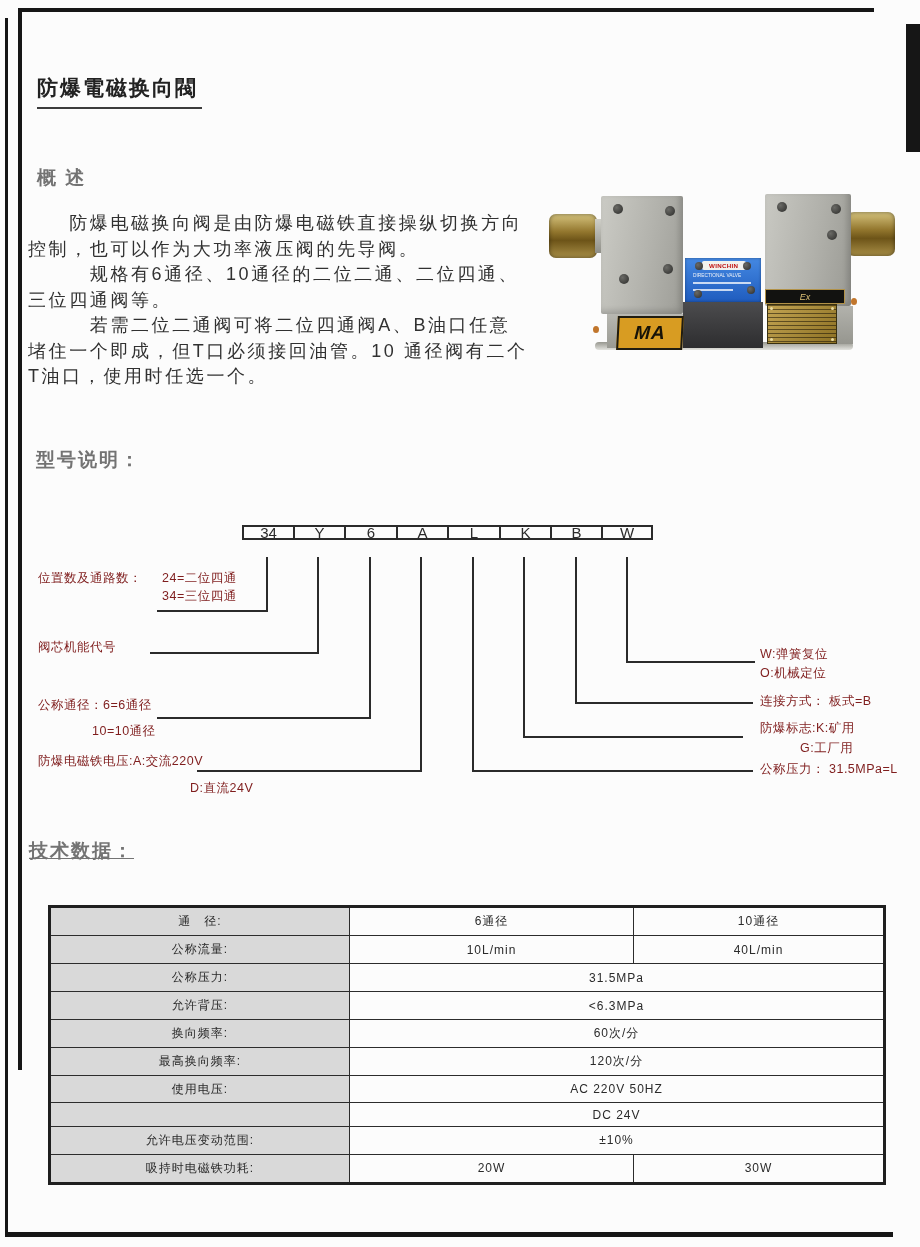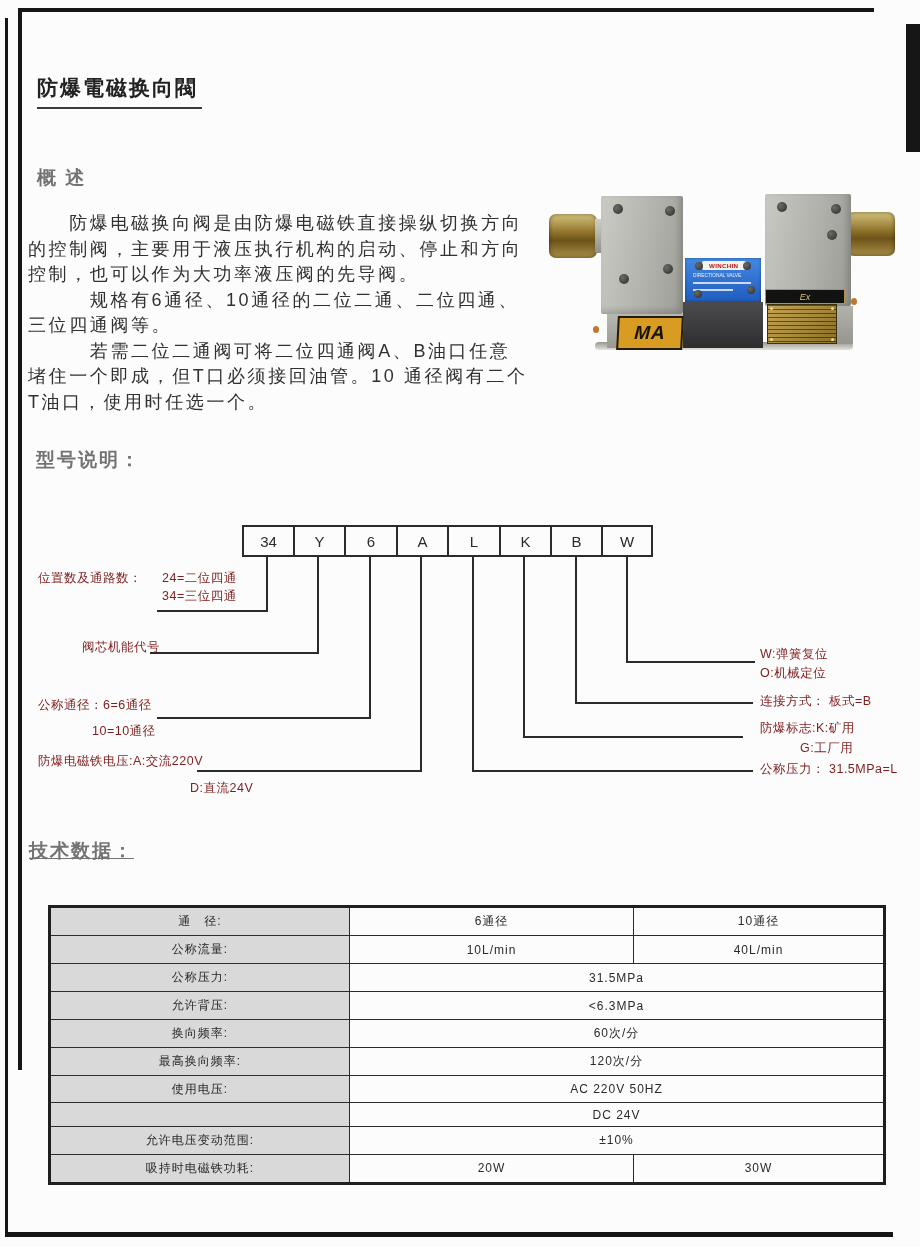--- a/index.html
+++ b/index.html
@@ -67,21 +67,21 @@
   .ex-strip span{font-size:9px;font-style:italic;color:#dcc176;}
   .nameplate{left:222px;top:136px;width:68px;height:38px;border:1px solid #39300f;
              background:
                repeating-linear-gradient(180deg,rgba(25,18,4,.55) 0 1px,rgba(0,0,0,0) 1px 4px),
                linear-gradient(135deg,#c3a452,#8d7124);}
   .rivet{width:3px;height:3px;border-radius:50%;background:#e8d9a0;position:absolute;}
   .rust{width:6px;height:7px;border-radius:50%;background:#c1762c;}
 
   
   .diagram{position:absolute;left:0;top:0;width:920px;height:830px;}
-  .code-box{position:absolute;top:525px;height:32px;border:2px solid #2b2b2b;box-sizing:border-box;
+  .code-box{position:absolute;top:525px;height:15px;border:2px solid #2b2b2b;box-sizing:border-box;
             display:flex;align-items:center;justify-content:center;font-size:15px;color:#2b2b2b;
             background:transparent;border-right:none;}
   .code-box.last{border-right:2px solid #2b2b2b;}
   .lv,.lh{position:absolute;background:#2b2b2b;}
   .lv{width:2px;} .lh{height:2px;}
   .dlabel{position:absolute;font-size:12.5px;color:#7f1d1d;letter-spacing:.5px;white-space:nowrap;}
 
   
   .tech-table{position:absolute;left:48px;top:905px;width:835px;height:280px;
               border-collapse:collapse;table-layout:fixed;border:3px solid #1f1f1f;}
@@ -98,21 +98,20 @@
   <div class="frame frame-top"></div>
   <div class="frame frame-left-outer"></div>
   <div class="frame frame-left-inner"></div>
   <div class="frame frame-right-bar"></div>
   <div class="frame frame-bottom"></div>
 
   <div class="title">防爆電磁换向閥</div>
   <div class="h2 h-overview">概 述</div>
   <div class="overview-text">
       <div class="ov-line">　　防爆电磁换向阀是由防爆电磁铁直接操纵切换方向</div>
-      <div class="ov-line">的控制阀，主要用于液压执行机构的启动、停止和方向</div>
       <div class="ov-line">控制，也可以作为大功率液压阀的先导阀。</div>
       <div class="ov-line">　　　规格有6通径、10通径的二位二通、二位四通、</div>
       <div class="ov-line">三位四通阀等。</div>
       <div class="ov-line">　　　若需二位二通阀可将二位四通阀A、B油口任意</div>
       <div class="ov-line">堵住一个即成，但T口必须接回油管。10 通径阀有二个</div>
       <div class="ov-line">T油口，使用时任选一个。</div>
     </div>
 
   <div class="photo">
     <div class="p shadow-bar"></div>
@@ -185,21 +184,21 @@
     <div class="lv" style="left:523px;top:557px;height:179px;"></div>
     <div class="lh" style="left:523px;top:736px;width:220px;"></div>
     <div class="lv" style="left:575px;top:557px;height:145px;"></div>
     <div class="lh" style="left:575px;top:702px;width:178px;"></div>
     <div class="lv" style="left:626px;top:557px;height:104px;"></div>
     <div class="lh" style="left:626px;top:661px;width:129px;"></div>
 
     <div class="dlabel" style="left:38px;top:570px;">位置数及通路数：</div>
     <div class="dlabel" style="left:162px;top:570px;">24=二位四通</div>
     <div class="dlabel" style="left:162px;top:588px;">34=三位四通</div>
-    <div class="dlabel" style="left:38px;top:639px;margin-left:44px;">阀芯机能代号</div>
+    <div class="dlabel" style="left:38px;top:639px;">阀芯机能代号</div>
     <div class="dlabel" style="left:38px;top:697px;">公称通径：6=6通径</div>
     <div class="dlabel" style="left:92px;top:723px;">10=10通径</div>
     <div class="dlabel" style="left:38px;top:753px;">防爆电磁铁电压:A:交流220V</div>
     <div class="dlabel" style="left:190px;top:780px;">D:直流24V</div>
 
     <div class="dlabel" style="left:760px;top:646px;">W:弹簧复位</div>
     <div class="dlabel" style="left:760px;top:665px;">O:机械定位</div>
     <div class="dlabel" style="left:760px;top:693px;">连接方式： 板式=B</div>
     <div class="dlabel" style="left:760px;top:720px;">防爆标志:K:矿用</div>
     <div class="dlabel" style="left:800px;top:740px;">G:工厂用</div>

